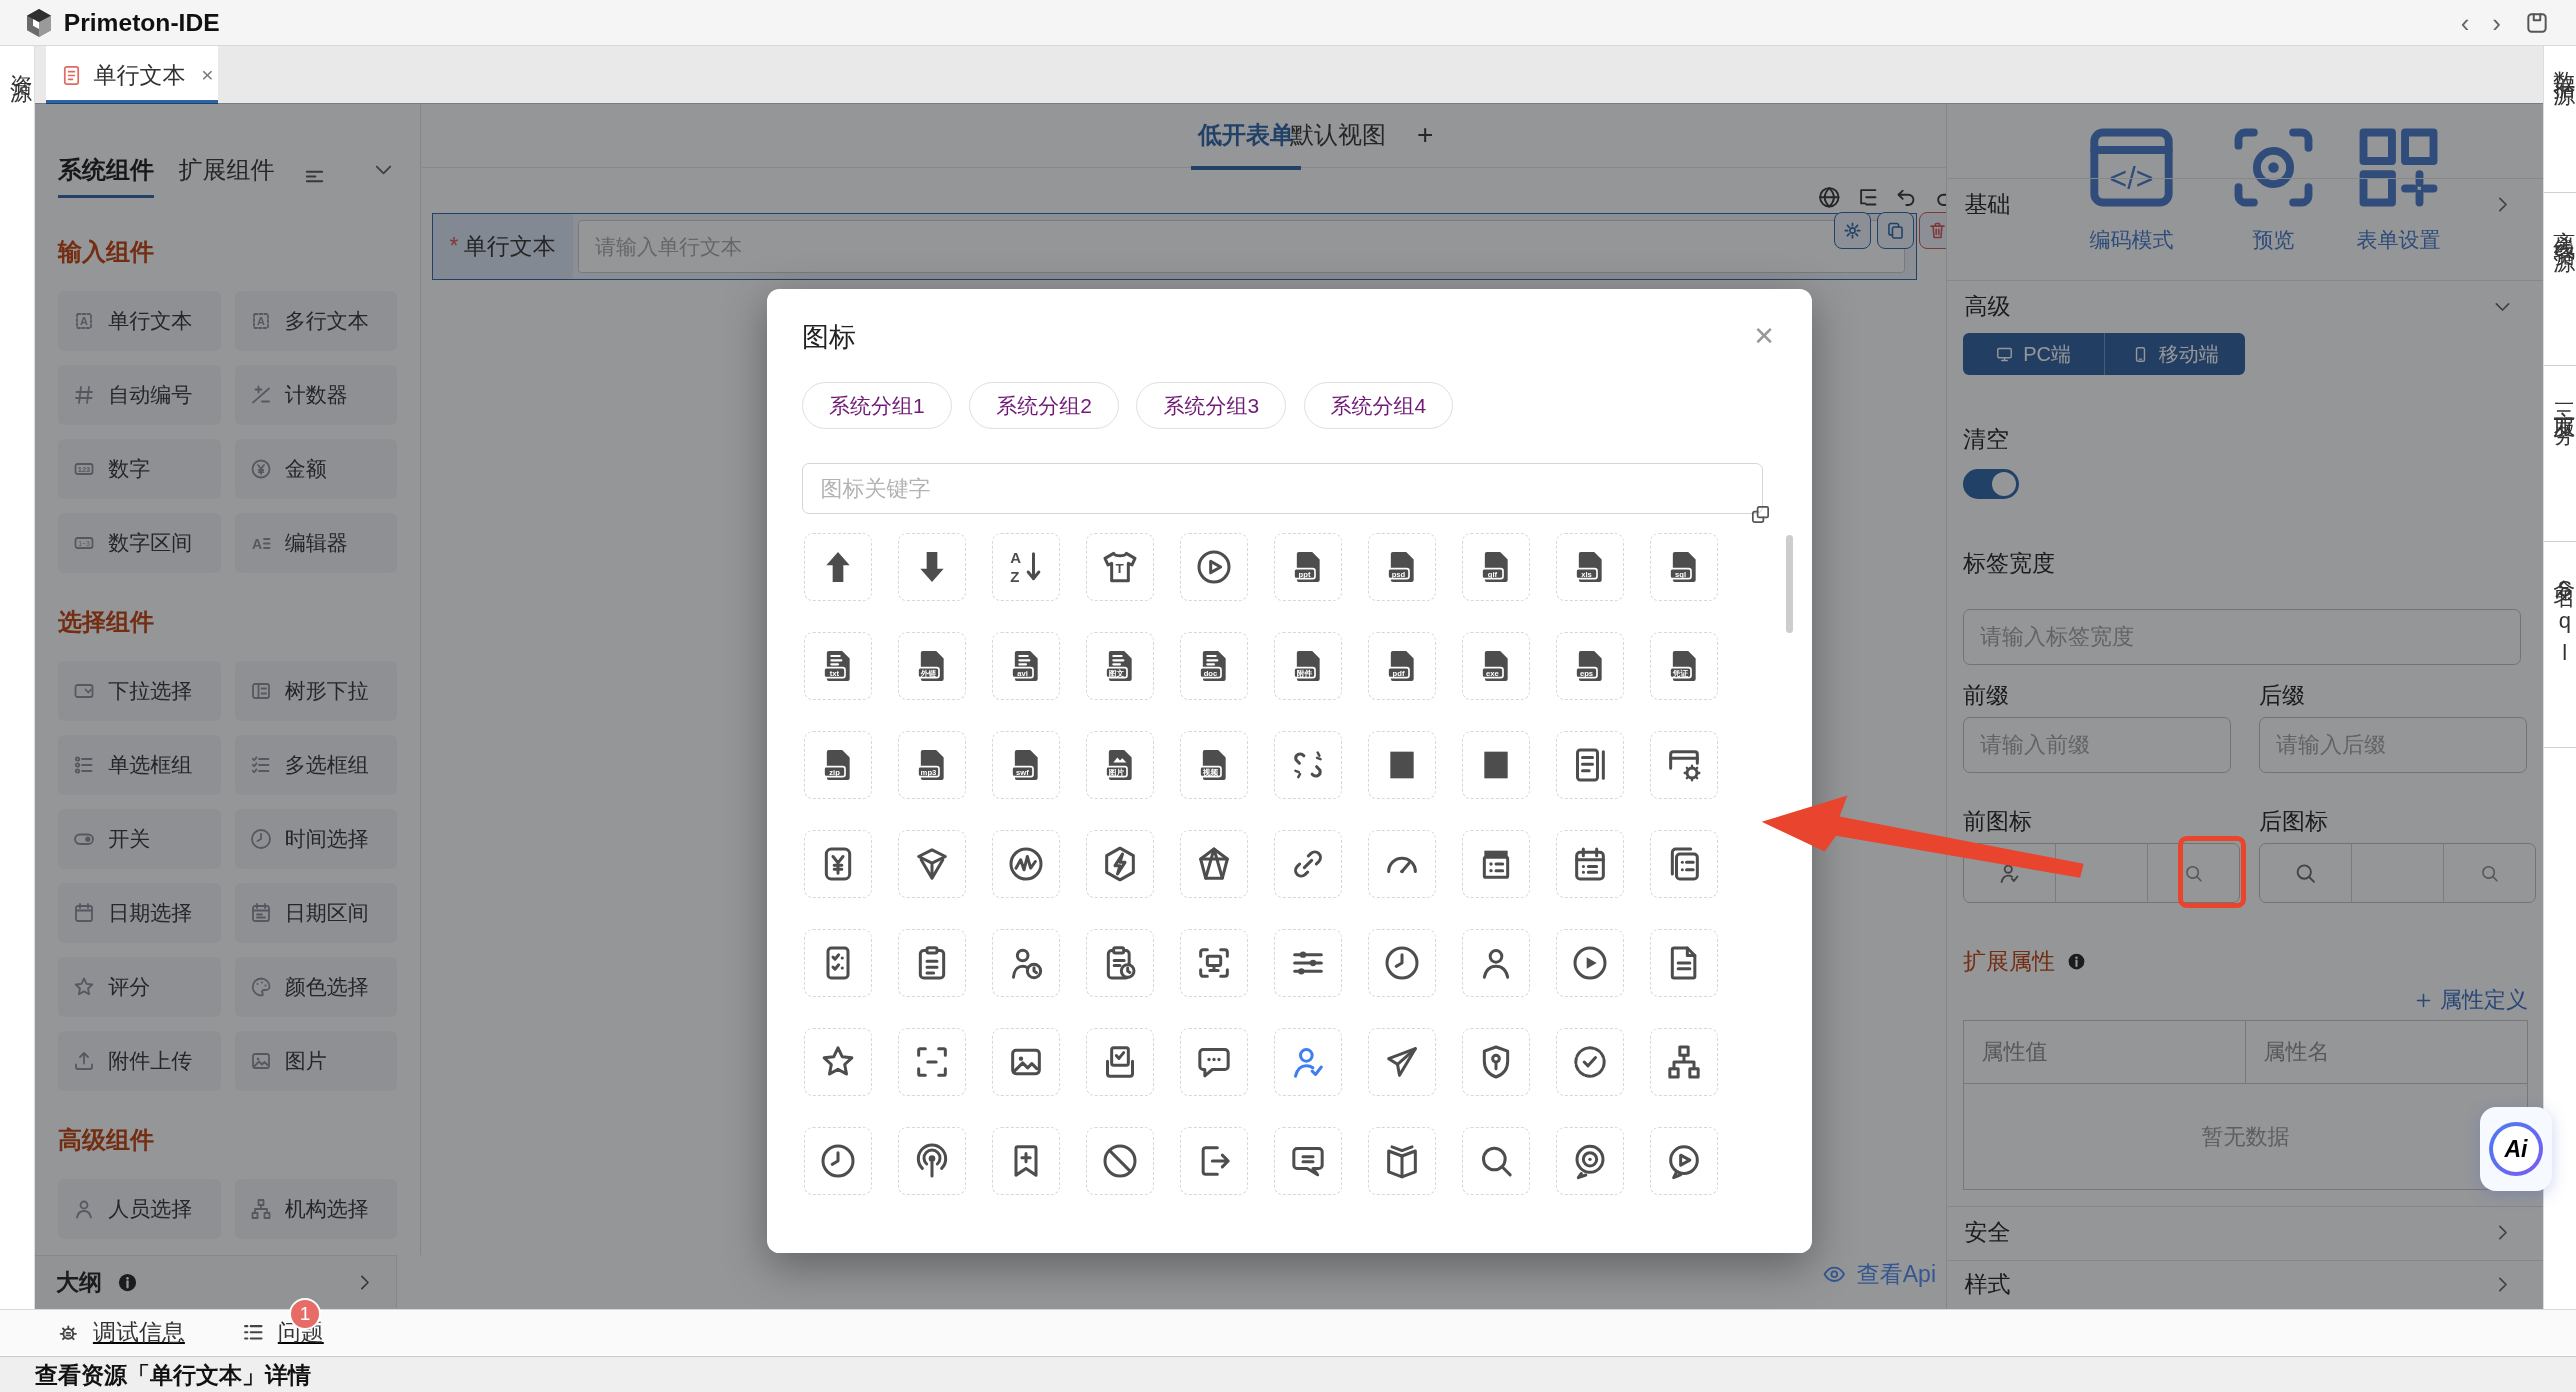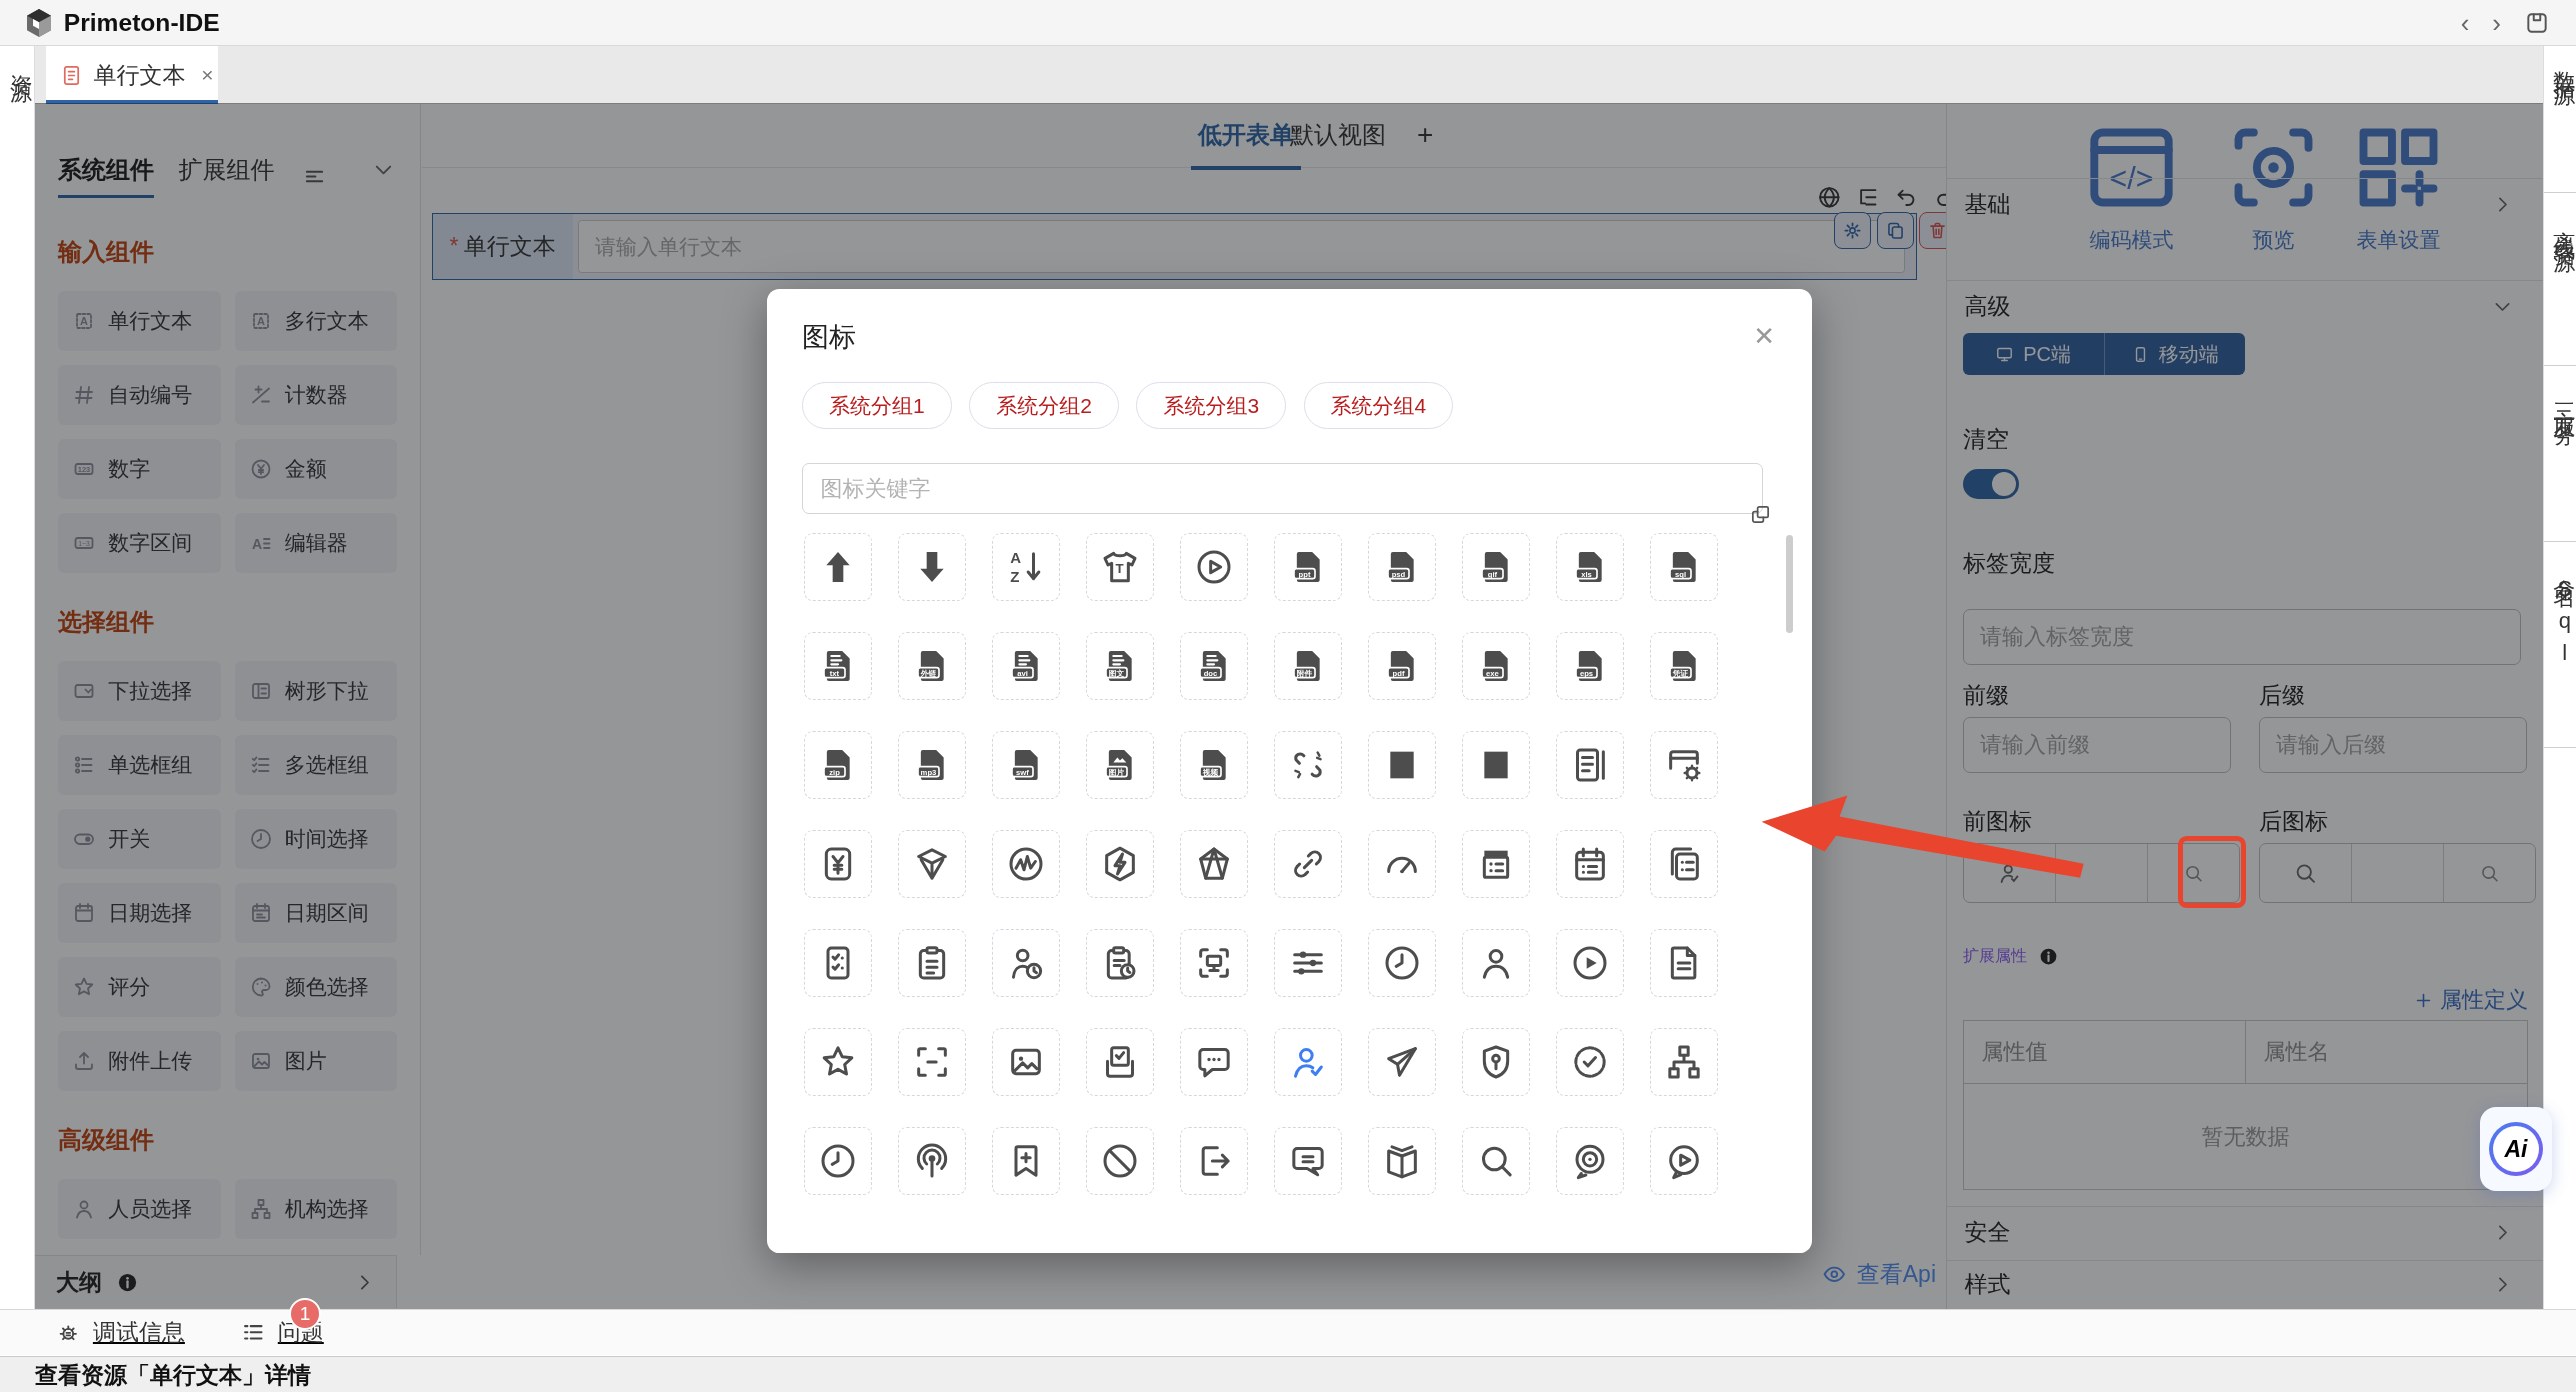--- a/index.html
+++ b/index.html
@@ -87,38 +87,38 @@
   .plabel { position:absolute; left:16px; font-size:23px; color:#222; }
   #toggle-clear { position:absolute; left:16px; top:366px; width:56px; height:30px; border-radius:15px; background:#2e64a6; }
   #toggle-clear .knob { position:absolute; right:2.6px; top:2.6px; width:24.6px; height:24.6px; border-radius:50%; background:#fff; }
   .pinput { position:absolute; height:56px; border:0.9px solid #bfbfbf; border-radius:7px; background:#fff; display:flex; align-items:center; padding-left:16px; font-size:22px; color:#a3a3a3; }
   .icon-ctrl { position:absolute; top:740px; width:277px; height:60px; border:0.9px solid #bfbfbf; border-radius:7px; background:#fff; display:flex; }
   .icon-ctrl .cell { flex:1; display:flex; align-items:center; justify-content:center; color:#666; }
   .icon-ctrl .cell + .cell { border-left:0.9px solid #cfcfcf; }
   .icon-ctrl .ic { width:24.6px; height:24.6px; }
   .icon-ctrl .ic.small { width:21px; height:21px; color:#8a8a8a; }
   #ext-title { position:absolute; left:16px; top:843px; display:flex; align-items:center; gap:10.5px; }
-  #ext-title .lbl { font-size:16px; color:#8b5cf6; }
+  #ext-title .lbl { font-size:23px; color:#c2410c; }
   #ext-title .ic { width:21px; height:21px; color:#222; }
   #attr-add { position:absolute; right:14px; top:882px; color:#3a6fc4; font-size:22px; display:flex; gap:7px; align-items:center; }
   #attr-table { position:absolute; left:16px; top:917px; width:565px; border:0.9px solid #c9c9c9; }
   #attr-head { display:flex; height:63px; border-bottom:0.9px solid #c9c9c9; }
   #attr-head .hc { flex:1; display:flex; align-items:center; padding-left:17.5px; font-size:22px; color:#8f8f8f; }
   #attr-head .hc + .hc { border-left:0.9px solid #c9c9c9; }
   #attr-empty { height:105px; display:flex; align-items:center; justify-content:center; font-size:22px; color:#9a9a9a; }
 
   
   #dim { position:absolute; left:35px; top:103px; width:2508px; height:1206px; background:rgba(20,22,26,.45); z-index:50; }
 
   
   #modal { position:absolute; left:767px; top:289px; width:1045px; height:964px; background:#fff; border-radius:12.3px; box-shadow:0 12.3px 44px rgba(0,0,0,.35); z-index:60; }
   #modal-title { position:absolute; left:35px; top:30px; font-size:27px; color:#222; }
   #modal-close { position:absolute; right:37px; top:32px; font-size:26px; color:#999; }
   #pills { position:absolute; left:35px; top:93px; display:flex; gap:17.5px; }
-  .pill { height:47px; border:1.8px solid #dcdfe8; border-radius:24px; display:flex; align-items:center; padding:0 26px; font-size:21px; color:#b91c1c; background:#fff; }
+  .pill { height:47px; border:1.8px solid #dcdfe8; border-radius:24px; display:flex; align-items:center; padding:0 26px; font-size:21px; color:#701a75; background:#fff; }
   #msearch { position:absolute; left:35px; top:174px; width:961px; height:51px; border:0.9px solid #d5d5d5; border-radius:7px; display:flex; align-items:center; padding-left:17.5px; font-size:22px; color:#b3b3b3; }
   #copy-page { position:absolute; right:40px; top:214px; width:23px; height:23px; color:#555; }
   #mscroll { position:absolute; right:19px; top:246px; width:7px; height:98px; border-radius:3.5px; background:#cdcdcd; }
   #mgrid { position:absolute; left:37px; top:244px; display:grid; grid-template-columns:repeat(10,68px); grid-auto-rows:68px; gap:31px 26px; }
   .gcell { border:1.8px dashed #d4d7de; border-radius:8.8px; display:flex; align-items:center; justify-content:center; color:#4d4d4d; }
   .gcell .ic { width:40px; height:40px; }
   .gcell.sel { color:#3d7ef2; }
 
   
   #red-rect { position:absolute; left:2178px; top:836px; width:68px; height:72px; border:5.3px solid #e8442e; border-radius:8.8px; z-index:65; }

